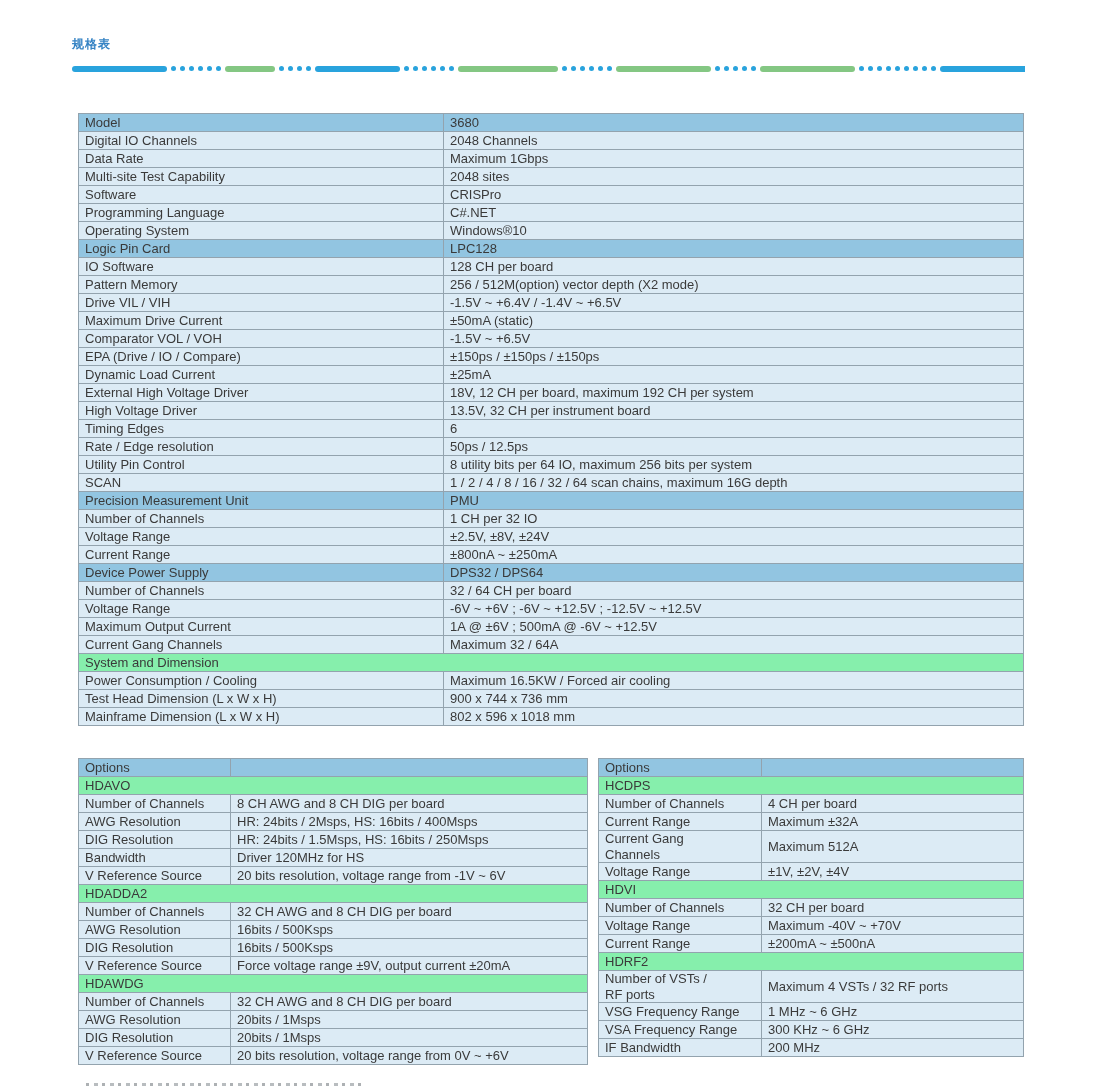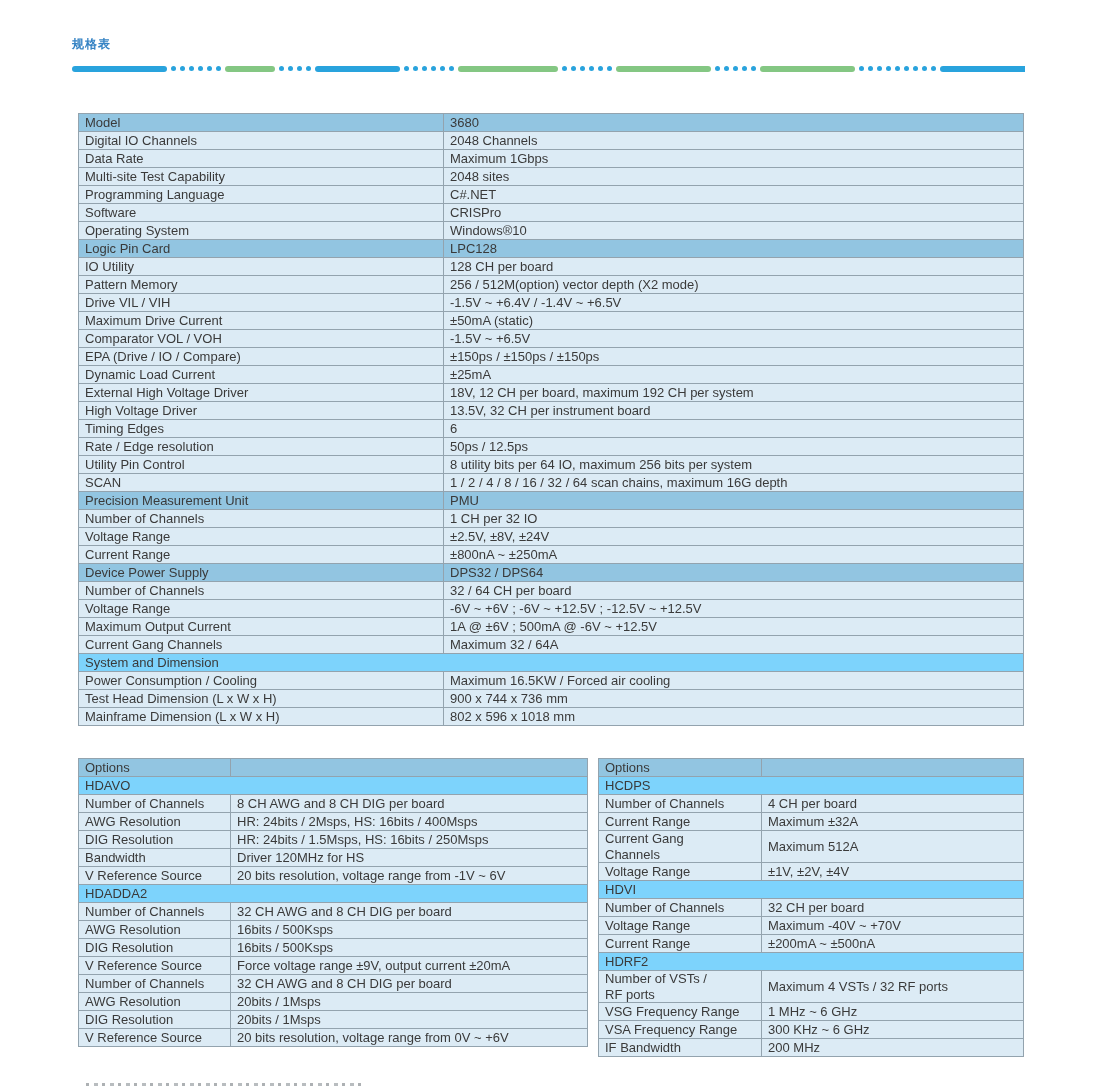--- a/index.html
+++ b/index.html
@@ -23,21 +23,21 @@
     position:absolute;border-collapse:collapse;table-layout:fixed;
     font-size:13px;line-height:1.2;
     border:1px solid #74858f;
   }
   table.spec td{
     border:1px solid #93a3ae;height:17px;padding:0 6px;vertical-align:middle;
     overflow:hidden;
   }
   table.spec td.lbl{white-space:pre-line;}
   tr.h td{background:#92c5e1;}
-  tr.s td{background:#7dd3fc;}
+  tr.s td{background:#86efac;}
   tr.d td{background:#dcebf5;}
 
   #main-table{left:78px;top:83px;width:946px;margin-top:30px;}
   #options-left{left:78px;top:758px;width:510px;}
   #options-right{left:598px;top:758px;width:426px;}
 
   .clipped-footnote{
     position:absolute;left:86px;top:1083px;width:280px;height:3px;
     background:repeating-linear-gradient(90deg,#8a8f93 0 3px,transparent 3px 8px,#9aa0a4 8px 12px,transparent 12px 16px);
     opacity:.7;
@@ -122,37 +122,37 @@
       </tr>
       <tr class="d">
         <td class="lbl">Data Rate</td>
         <td>Maximum 1Gbps</td>
       </tr>
       <tr class="d">
         <td class="lbl">Multi-site Test Capability</td>
         <td>2048 sites</td>
       </tr>
       <tr class="d">
+        <td class="lbl">Software</td>
+        <td>CRISPro</td>
+      </tr>
+      <tr class="d">
         <td class="lbl">Programming Language</td>
         <td>C#.NET</td>
       </tr>
       <tr class="d">
-        <td class="lbl">Software</td>
-        <td>CRISPro</td>
-      </tr>
-      <tr class="d">
         <td class="lbl">Operating System</td>
         <td>Windows®10</td>
       </tr>
       <tr class="h">
         <td class="lbl">Logic Pin Card</td>
         <td>LPC128</td>
       </tr>
       <tr class="d">
-        <td class="lbl">IO Utility</td>
+        <td class="lbl">IO Software</td>
         <td>128 CH per board</td>
       </tr>
       <tr class="d">
         <td class="lbl">Pattern Memory</td>
         <td>256 / 512M(option) vector depth (X2 mode)</td>
       </tr>
       <tr class="d">
         <td class="lbl">Drive VIL / VIH</td>
         <td>-1.5V ~ +6.4V / -1.4V ~ +6.5V</td>
       </tr>
@@ -295,20 +295,23 @@
         <td>16bits / 500Ksps</td>
       </tr>
       <tr class="d">
         <td class="lbl">DIG Resolution</td>
         <td>16bits / 500Ksps</td>
       </tr>
       <tr class="d">
         <td class="lbl">V Reference Source</td>
         <td>Force voltage range ±9V, output current ±20mA</td>
       </tr>
+      <tr class="s">
+        <td class="lbl" colspan="2">HDAWDG</td>
+      </tr>
       <tr class="d">
         <td class="lbl">Number of Channels</td>
         <td>32 CH AWG and 8 CH DIG per board</td>
       </tr>
       <tr class="d">
         <td class="lbl">AWG Resolution</td>
         <td>20bits / 1Msps</td>
       </tr>
       <tr class="d">
         <td class="lbl">DIG Resolution</td>

